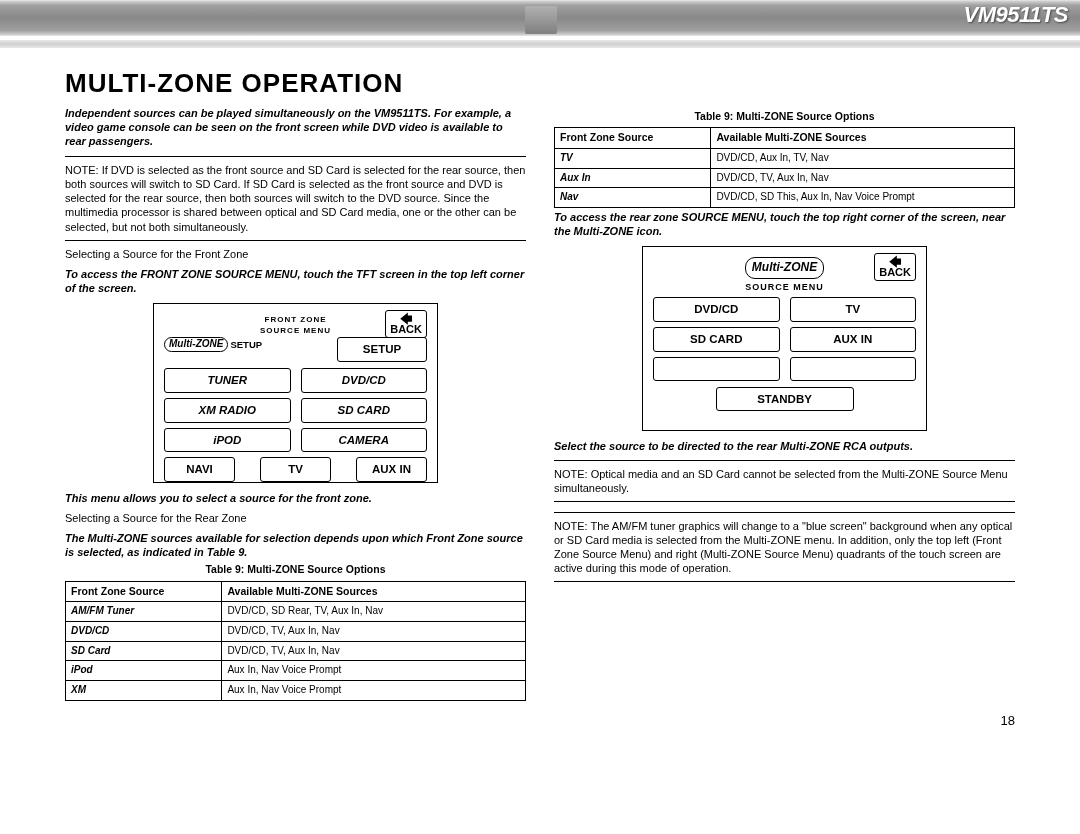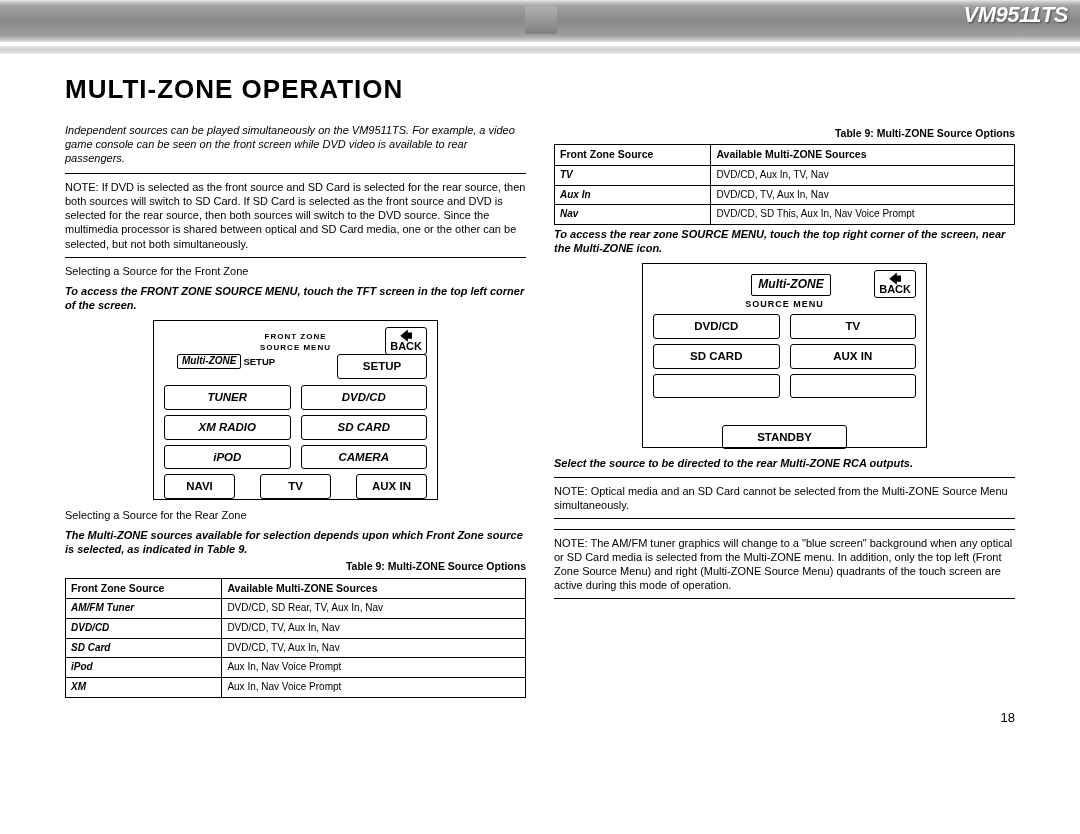--- a/index.html
+++ b/index.html
@@ -6,21 +6,21 @@
   html, body { margin: 0; padding: 0; }
   body {
     width: 1080px;
     height: 834px;
     font-family: Arial, Helvetica, sans-serif;
     background: #fff;
     color: #000;
     position: relative;
   }
   .top-bar {
-    height: 42px;
+    height: 36px;
     background: linear-gradient(to bottom, #e8e8e8 0%, #c8c8c8 5%, #a0a0a0 15%, #888 50%, #a0a0a0 85%, #c8c8c8 95%, #e8e8e8 100%);
     position: relative;
   }
   .ghost-element {
     position: absolute;
     left: 525px;
     top: 6px;
     width: 32px;
     height: 28px;
     background: linear-gradient(to bottom, #b0b0b0, #808080);
@@ -43,36 +43,36 @@
     margin-top: 4px;
   }
   .page {
     padding: 20px 65px 10px 65px;
   }
   h1 {
     font-family: Arial Black, Arial, sans-serif;
     font-weight: 900;
     font-size: 26px;
     letter-spacing: 1px;
-    margin: 0 0 18px 0;
+    margin: 0 0 7px 0;
     text-transform: uppercase;
   }
   .columns {
     display: flex;
     gap: 28px;
   }
   .col {
     flex: 1;
     min-width: 0;
     font-size: 11px;
     line-height: 1.28;
   }
   .intro {
     font-style: italic;
-    font-weight: normal;
+    font-weight: bold;
     margin-bottom: 8px;
   }
   hr {
     border: none;
     border-top: 1px solid #000;
     margin: 6px 0;
   }
   .note {
     margin: 6px 0;
   }
@@ -102,43 +102,42 @@
   table.data td {
     font-size: 10px;
   }
   table.data td:first-child {
     font-style: italic;
     font-weight: bold;
     width: 34%;
   }
   .caption {
     font-weight: bold;
-    text-align: right;
+    text-align: center;
     font-size: 10.5px;
     margin: 4px 0;
   }
   
   .menu-box {
     border: 1px solid #000;
     padding: 10px;
     margin: 8px auto;
     width: 285px;
     position: relative;
     font-family: Arial, sans-serif;
   }
   .menu-title-pill {
     display: inline-block;
     border: 1px solid #000;
-    border-radius: 2px;
+    border-radius: 10px;
     padding: 0 4px;
     font-style: italic;
     font-weight: bold;
     font-size: 10px;
     vertical-align: middle;
-    margin-left: 13px;
   }
   .menu-title-center {
     text-align: center;
     font-size: 9px;
     font-weight: 900;
     letter-spacing: 1px;
     margin: 3px 0;
   }
   .menu-title-center-small {
     text-align: center;
@@ -250,20 +249,21 @@
           <div class="mbtn">iPOD</div>
           <div class="mbtn">CAMERA</div>
         </div>
         <div class="btn-grid-3" style="margin-top:5px;">
           <div class="mbtn">NAVI</div>
           <div class="mbtn">TV</div>
           <div class="mbtn">AUX IN</div>
         </div>
       </div>
 
+      <div class="bolditalic">This menu allows you to select a source for the front zone.</div>
       <div class="subhead">Selecting a Source for the Rear Zone</div>
       <div class="bolditalic">The Multi-ZONE sources available for selection depends upon which Front Zone source is selected, as indicated in Table 9.</div>
 
       <div class="caption">Table 9: Multi-ZONE Source Options</div>
       <table class="data">
         <tbody>
             <tr>
           <th>Front Zone Source</th>
           <th>Available Multi-ZONE Sources</th>
         </tr>
@@ -327,21 +327,21 @@
         <div class="menu-title-center">SOURCE MENU</div>
         <div class="btn-grid" style="margin-top:4px;">
           <div class="mbtn">DVD/CD</div>
           <div class="mbtn">TV</div>
           <div class="mbtn">SD CARD</div>
           <div class="mbtn">AUX IN</div>
           <div class="mbtn empty"></div>
           <div class="mbtn empty"></div>
         </div>
         <div style="display:flex;justify-content:center;margin-top:6px;">
-          <div class="mbtn" style="width:125px;margin-top:21px;">STANDBY</div>
+          <div class="mbtn" style="width:138px;">STANDBY</div>
         </div>
       </div>
 
       <div class="bolditalic">Select the source to be directed to the rear Multi-ZONE RCA outputs.</div>
       <hr>
       <div class="note">NOTE: Optical media and an SD Card cannot be selected from the Multi-ZONE Source Menu simultaneously.</div>
       <hr>
       <hr style="margin-top:10px;">
       <div class="note">NOTE: The AM/FM tuner graphics will change to a "blue screen" background when any optical or SD Card media is selected from the Multi-ZONE menu. In addition, only the top left (Front Zone Source Menu) and right (Multi-ZONE Source Menu) quadrants of the touch screen are active during this mode of operation.</div>
       <hr>

